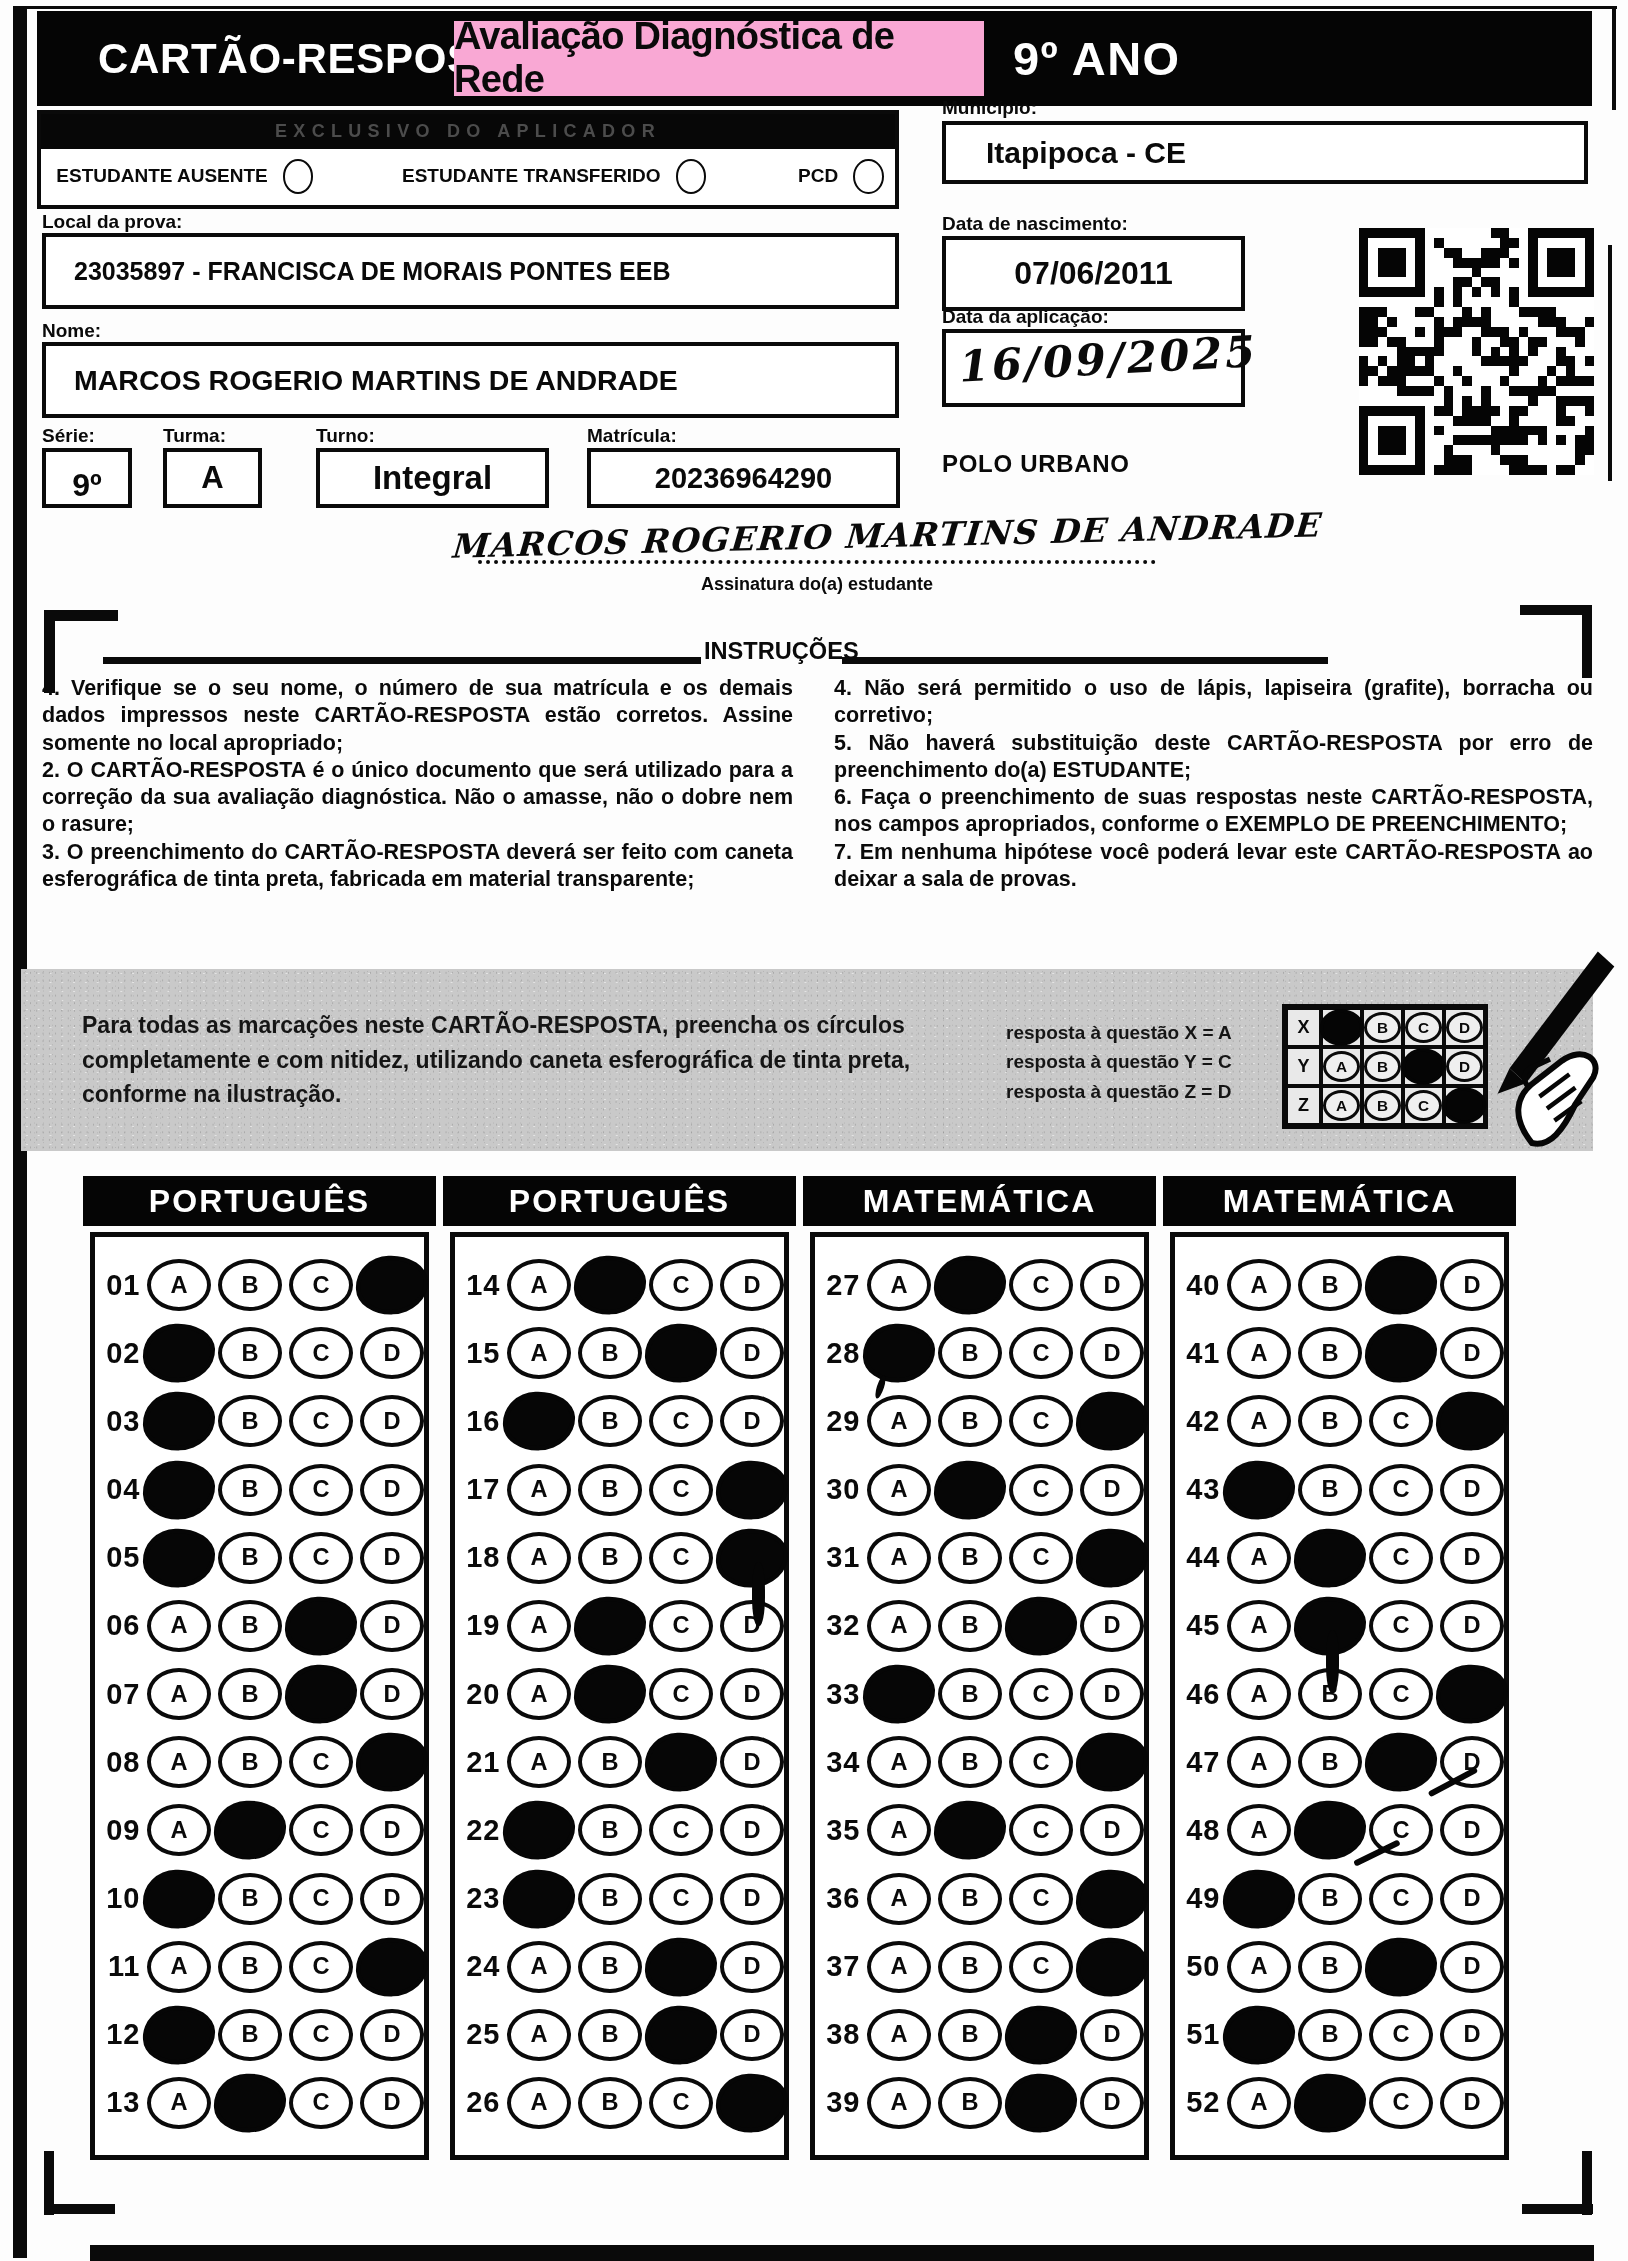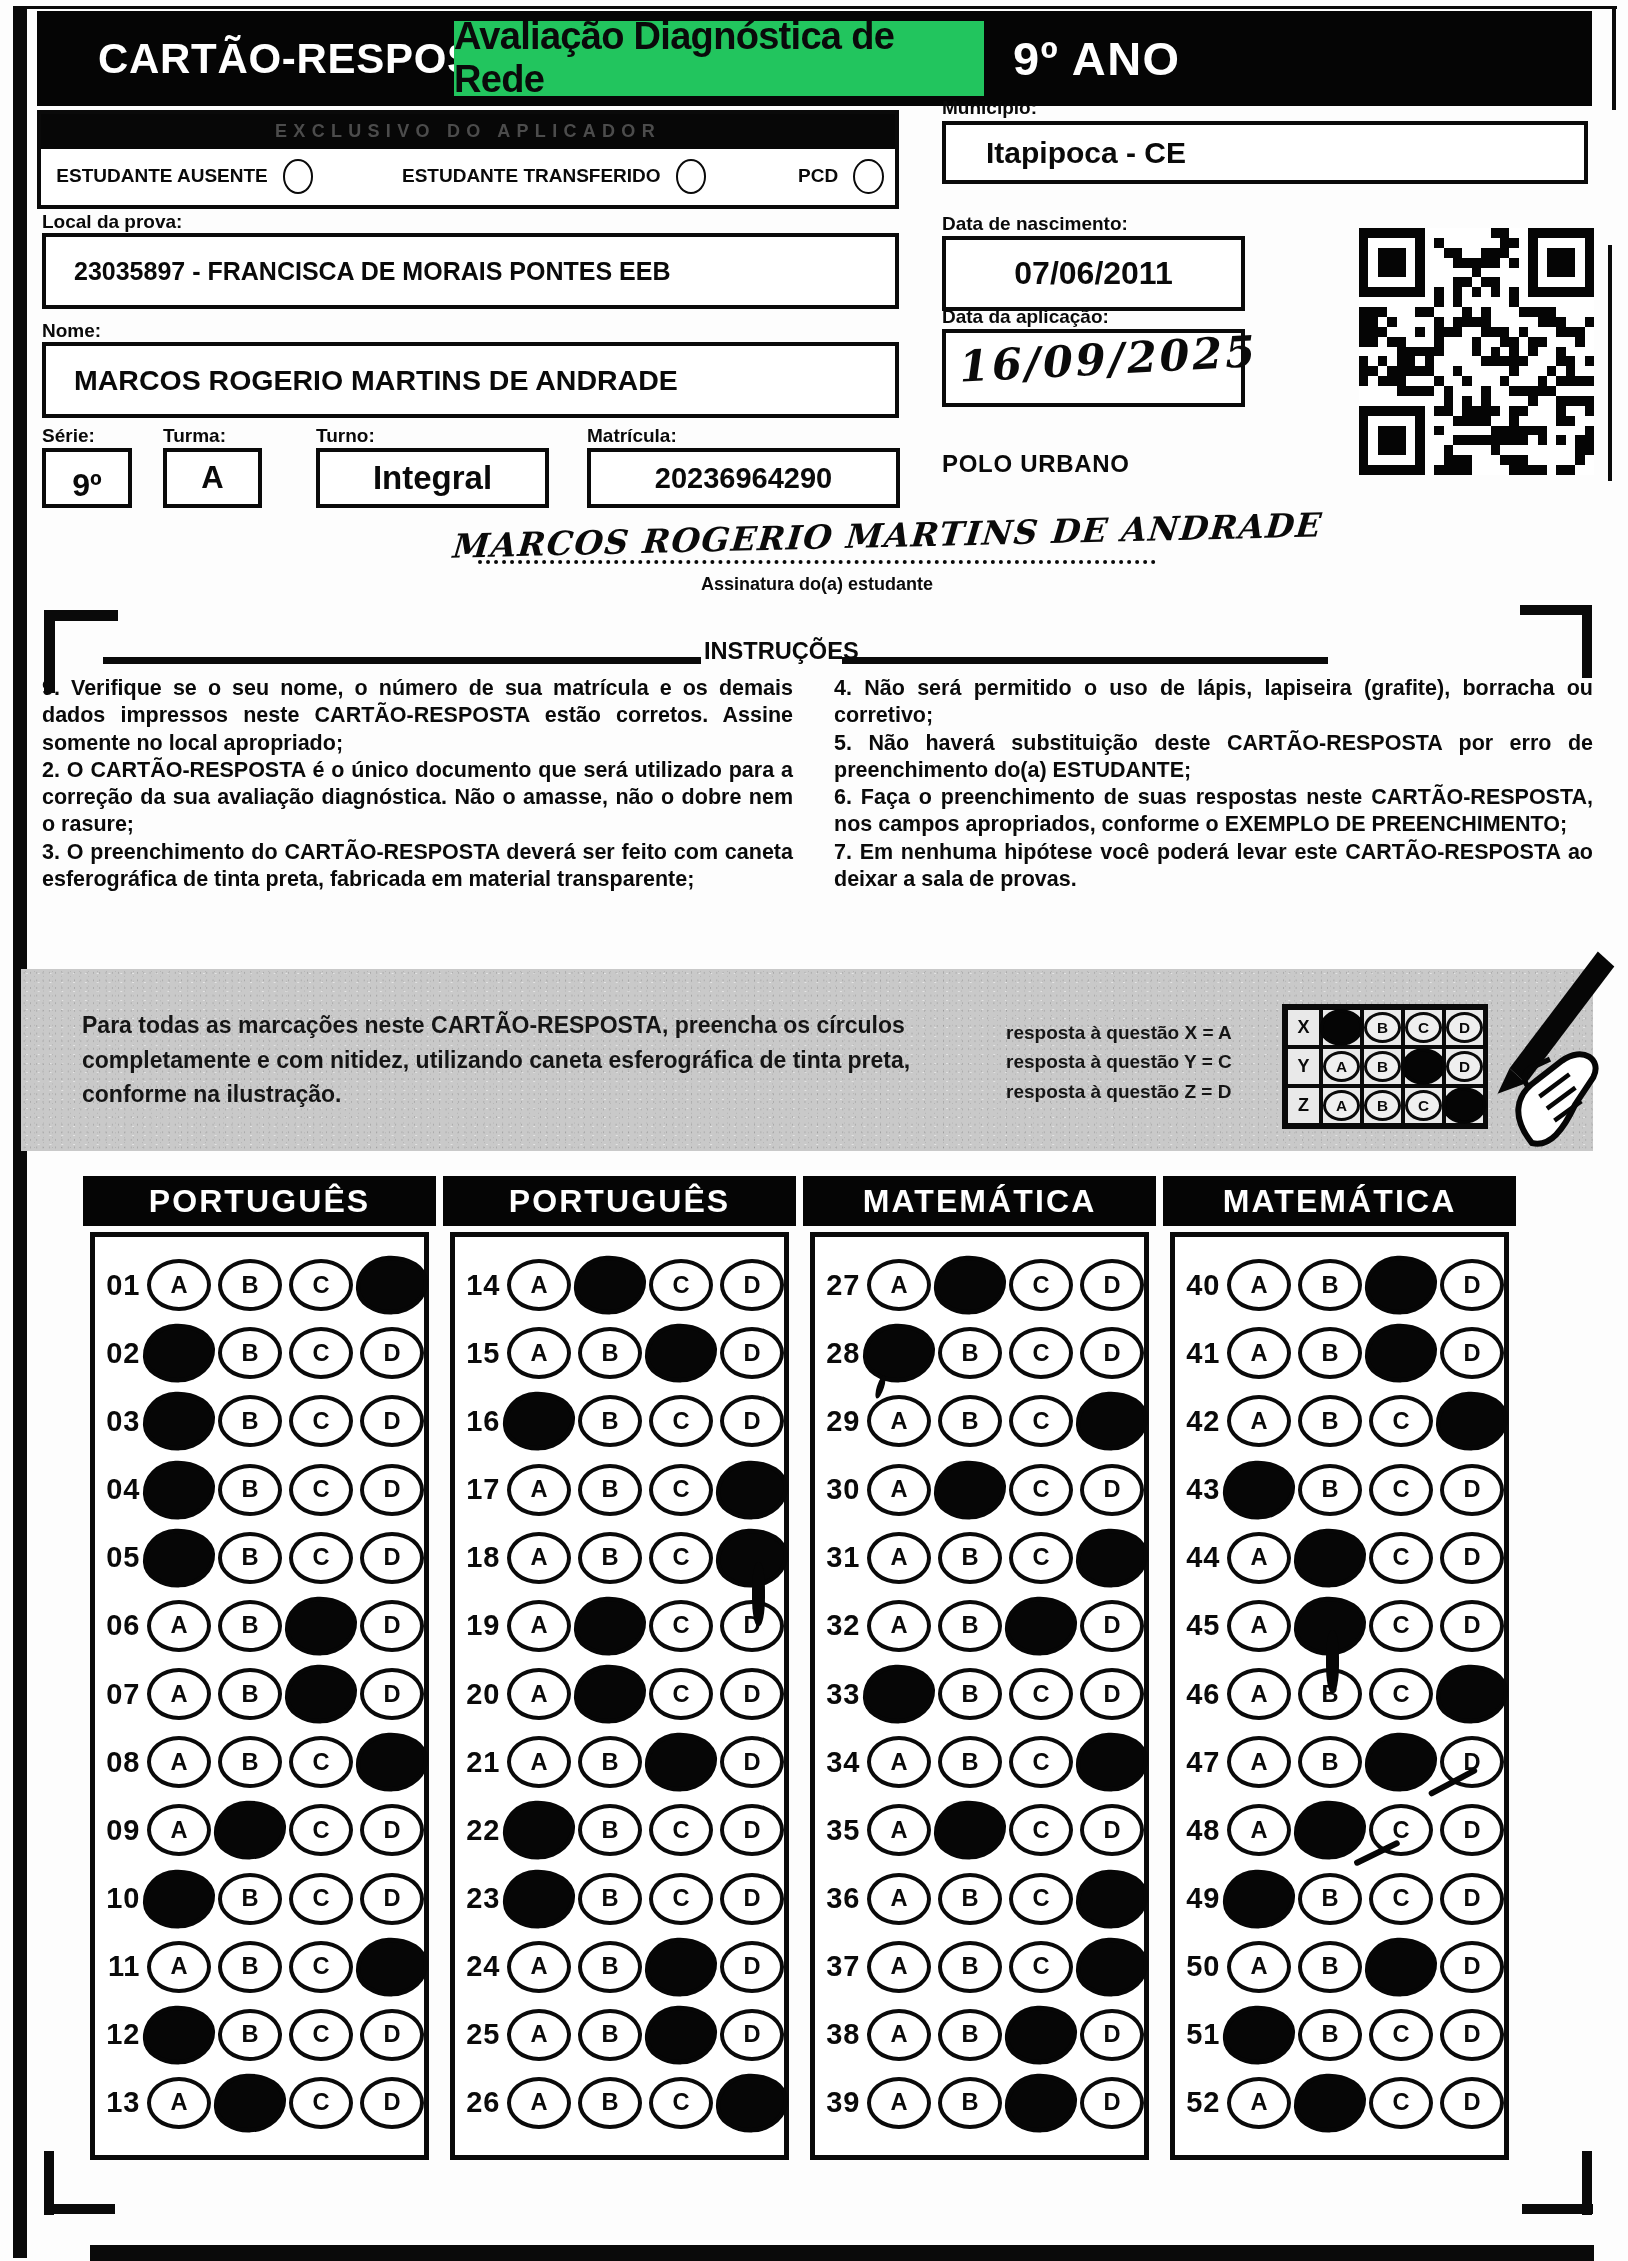--- a/index.html
+++ b/index.html
@@ -5,21 +5,21 @@
   html,body{margin:0;padding:0;}
   body{width:1629px;height:2261px;position:relative;background:#fdfdfd;color:#0a0a0a;
        font-family:"Liberation Sans", sans-serif;overflow:hidden;}
 
   
   .edge{background:#0a0a0a;position:absolute;}
   
   .header-bar{position:absolute;left:37px;top:11px;width:1555px;height:95px;background:#050505;}
   .card-title{position:absolute;left:61px;top:0;height:95px;display:flex;align-items:center;
               color:#fff;font-size:42px;font-weight:bold;letter-spacing:0.7px;}
-  .exam-box{position:absolute;left:417px;top:9.7px;width:530px;height:75px;background:#22c55e;
+  .exam-box{position:absolute;left:417px;top:9.7px;width:530px;height:75px;background:#f9a8d4;
             display:flex;align-items:center;justify-content:center;}
   .exam-box span{font-size:38px;font-weight:bold;letter-spacing:-0.7px;}
   .grade{position:absolute;left:976px;top:0;height:95px;display:flex;align-items:center;
          color:#fff;font-size:47px;font-weight:bold;letter-spacing:1.4px;}
 
   
   .applicator{position:absolute;left:37px;top:110px;width:862px;height:99px;border:4.2px solid #0a0a0a;
               box-sizing:border-box;background:#fff;}
   .app-strip{height:35px;background:#070707;display:flex;align-items:center;justify-content:center;}
   .app-strip span{color:#4c4c4c;font-size:18px;font-weight:bold;letter-spacing:6.3px;}
@@ -815,21 +815,21 @@
   </div>
 
 <span class="handwrite sig-text">MARCOS ROGERIO MARTINS DE ANDRADE</span>
 <div class="sig-line"></div>
 <div class="sig-label">Assinatura do(a) estudante</div>
 
 <div class="rule" style="left:103px;top:657px;width:598px;height:7px;"></div>
 <span class="instr-title">INSTRUÇÕES</span>
 <div class="rule" style="left:842px;top:657px;width:486px;height:7px;"></div>
 <div id="instr-left" class="instr-col" style="left:42px;width:751px;">
-    <p>9. Verifique se o seu nome, o número de sua matrícula e os demais dados impressos neste CARTÃO-RESPOSTA estão corretos. Assine somente no local apropriado;</p>
+    <p>4. Verifique se o seu nome, o número de sua matrícula e os demais dados impressos neste CARTÃO-RESPOSTA estão corretos. Assine somente no local apropriado;</p>
     <p>2. O CARTÃO-RESPOSTA é o único documento que será utilizado para a correção da sua avaliação diagnóstica. Não o amasse, não o dobre nem o rasure;</p>
     <p>3. O preenchimento do CARTÃO-RESPOSTA deverá ser feito com caneta esferográfica de tinta preta, fabricada em material transparente;</p>
   </div>
 <div id="instr-right" class="instr-col" style="left:834px;width:759px;">
     <p>4. Não será permitido o uso de lápis, lapiseira (grafite), borracha ou corretivo;</p>
     <p>5. Não haverá substituição deste CARTÃO-RESPOSTA por erro de preenchimento do(a) ESTUDANTE;</p>
     <p>6. Faça o preenchimento de suas respostas neste CARTÃO-RESPOSTA, nos campos apropriados, conforme o EXEMPLO DE PREENCHIMENTO;</p>
     <p>7. Em nenhuma hipótese você poderá levar este CARTÃO-RESPOSTA ao deixar a sala de provas.</p>
   </div>
 

